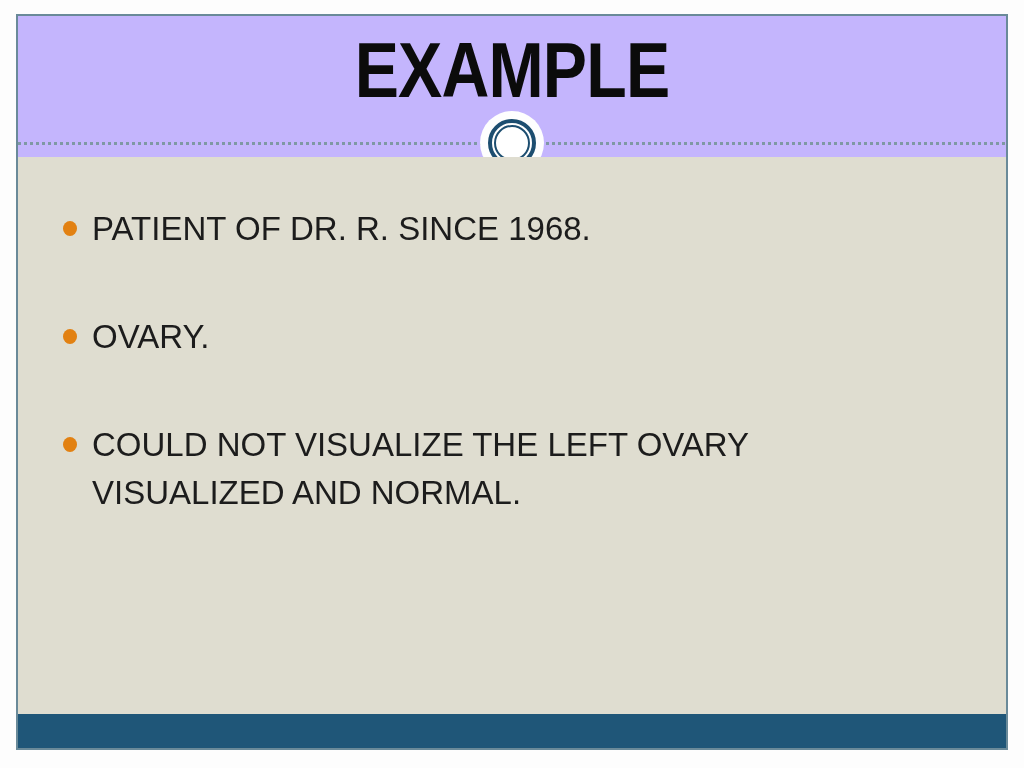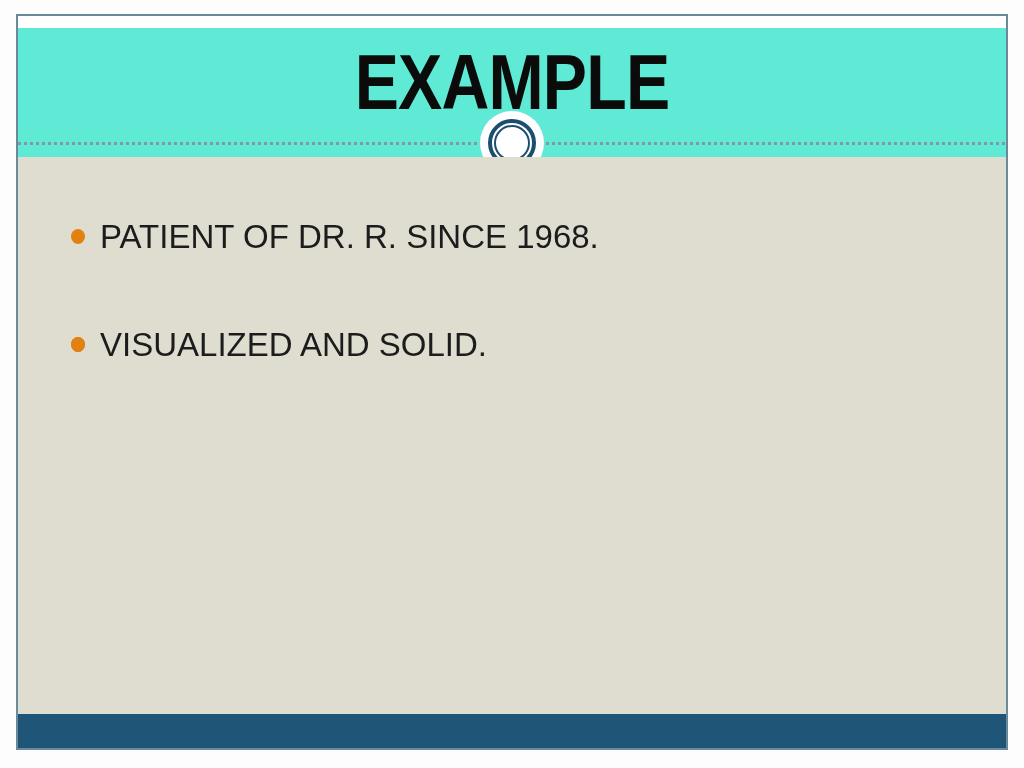--- a/index.html
+++ b/index.html
@@ -22,24 +22,24 @@
     top: 14px;
     width: 988px;
     height: 732px;
     border: 2px solid #6a8a99;
     background: #fefefe;
     overflow: hidden;
   }
   
   .slide-header {
     position: absolute;
-    left: 0; top: 12px;
+    left: 0; top: 0;
     width: 100%;
     height: 141px;
-    background: #5eead4;
+    background: #c4b5fd;
   }
   .slide-title {
     margin: 0;
     padding-top: 16px;
     text-align: center;
     font-size: 78px;
     line-height: 76px;
     font-weight: bold;
     letter-spacing: -1px;
     color: #0b0b0b;
@@ -84,21 +84,21 @@
   
   .slide-content {
     position: absolute;
     left: 0;
     top: 141px;
     width: 100%;
     height: 557px;
     background: #dfddd0;
   }
   .bullet-list {
-    margin: 8px;
+    margin: 0;
     padding: 48px 30px 0 74px;
     list-style: none;
   }
   .bullet-item {
     position: relative;
     margin: 0 0 60px 0;
     font-size: 33px;
     line-height: 48px;
     color: #1c1c1c;
   }
@@ -148,24 +148,26 @@
     <div class="ring"></div>
 
     <div class="slide-content">
       <ul class="bullet-list">
 
         <li class="bullet-item">
           <span class="line">PATIENT OF DR. R. SINCE 1968.</span>
         </li>
 
         <li class="bullet-item">
+          <span class="line">OVARY.</span>
         </li>
 
         <li class="bullet-item">
-          <span class="line">VISUALIZED AND SOLID.</span>
+          <span class="line">COULD NOT VISUALIZE THE LEFT OVARY</span>
+          <span class="line">VISUALIZED AND NORMAL.</span>
         </li>
 
       </ul>
     </div>
 
     <div class="footer-bar"></div>
   </div>
 </div>
 
 </body></html>

